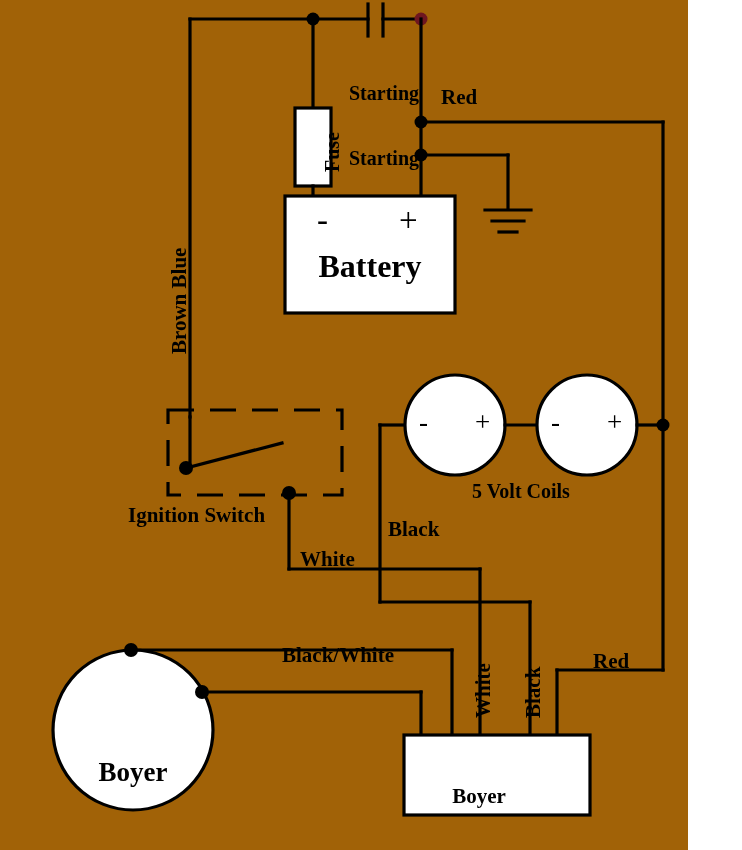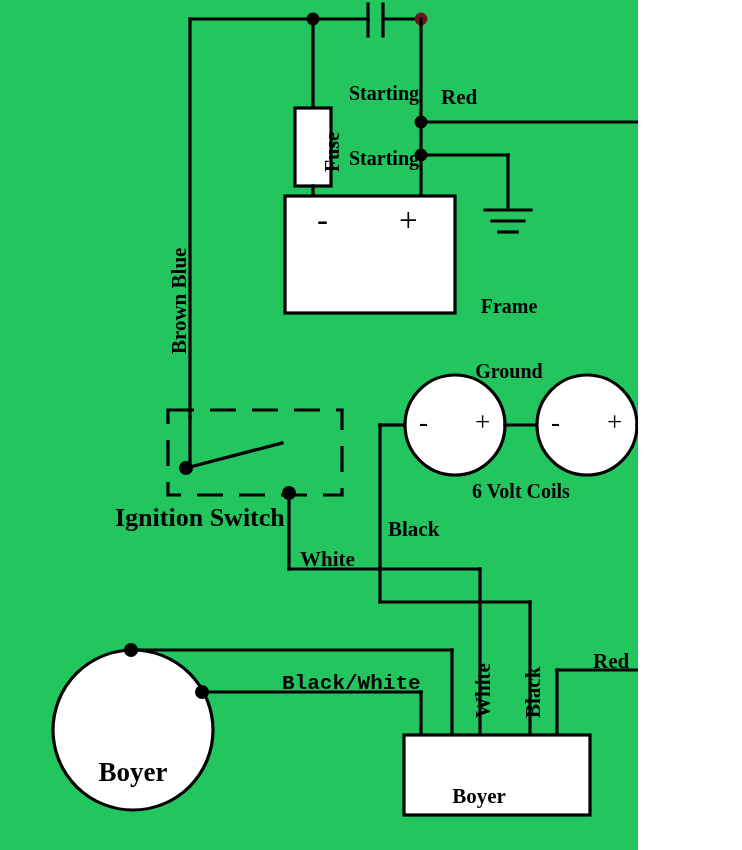--- a/index.html
+++ b/index.html
@@ -2,23 +2,23 @@
 <html><head>
 <meta charset="utf-8">
 <style>
   html, body {
     margin: 0;
     padding: 0;
     background: #ffffff;
   }
   #diagram-root {
     position: relative;
-    width: 638px;
+    width: 688px;
     height: 850px;
-    background: #22c55e;
+    background: #a16207;
     font-family: "Liberation Serif", "DejaVu Serif", serif;
     overflow: hidden;
   }
   svg#wiring {
     position: absolute;
     top: 0;
     left: 0;
     width: 742px;
     height: 850px;
   }
@@ -153,43 +153,40 @@
     <div>Starting</div>
     <div>Starting</div>
   </div>
 
   <div class="lbl rot90" style="left:322px; top:172px; font-size:20px;">Fuse</div>
 
   <div class="lbl" style="left:441px; top:86px; font-size:21px;">Red</div>
 
   <div class="sym" style="left:317px; top:202px; font-size:33px;">-</div>
   <div class="sym" style="left:399px; top:202px; font-size:33px;">+</div>
-
-  <div class="lbl lbl-center" style="left:455px; top:253px; width:108px; font-size:20px;">
-    <div>Frame</div>
-    <div>Ground</div>
-  </div>
+  <div class="lbl lbl-center" style="left:285px; top:249px; width:170px; font-size:32px;">Battery</div>
+
 
   <div class="lbl rot90" style="left:168px; top:354px; font-size:21px;">Brown Blue</div>
 
-  <div class="lbl" style="left:115px; top:504px; font-size:26px;text-align:center;">Ignition Switch</div>
+  <div class="lbl" style="left:128px; top:504px; font-size:21px;text-align:center;">Ignition Switch</div>
 
   <div class="sym" style="left:419px; top:407px; font-size:27px;">-</div>
   <div class="sym" style="left:475px; top:407px; font-size:27px;">+</div>
   <div class="sym" style="left:551px; top:407px; font-size:27px;">-</div>
   <div class="sym" style="left:607px; top:407px; font-size:27px;">+</div>
 
-  <div class="lbl lbl-center" style="left:451px; top:481px; width:140px; font-size:20px;">6 Volt Coils</div>
+  <div class="lbl lbl-center" style="left:451px; top:481px; width:140px; font-size:20px;">5 Volt Coils</div>
 
   <div class="lbl" style="left:388px; top:518px; font-size:21px;">Black</div>
 
   <div class="lbl" style="left:300px; top:548px; font-size:21px;">White</div>
 
 
-  <div class="lbl" style="left:282px; top:673px; font-size:21px;font-family:Liberation Mono, monospace;">Black/White</div>
+  <div class="lbl" style="left:282px; top:644px; font-size:21px;">Black/White</div>
 
   <div class="lbl rot90" style="left:472px; top:718px; font-size:21px;">White</div>
 
   <div class="lbl rot90" style="left:522px; top:718px; font-size:21px;">Black</div>
 
   <div class="lbl" style="left:593px; top:650px; font-size:21px;">Red</div>
 
   <div class="lbl lbl-center" style="left:53px; top:700px; width:160px; font-size:27px;">
     <div>Boyer</div>
     <div>Stator</div>

